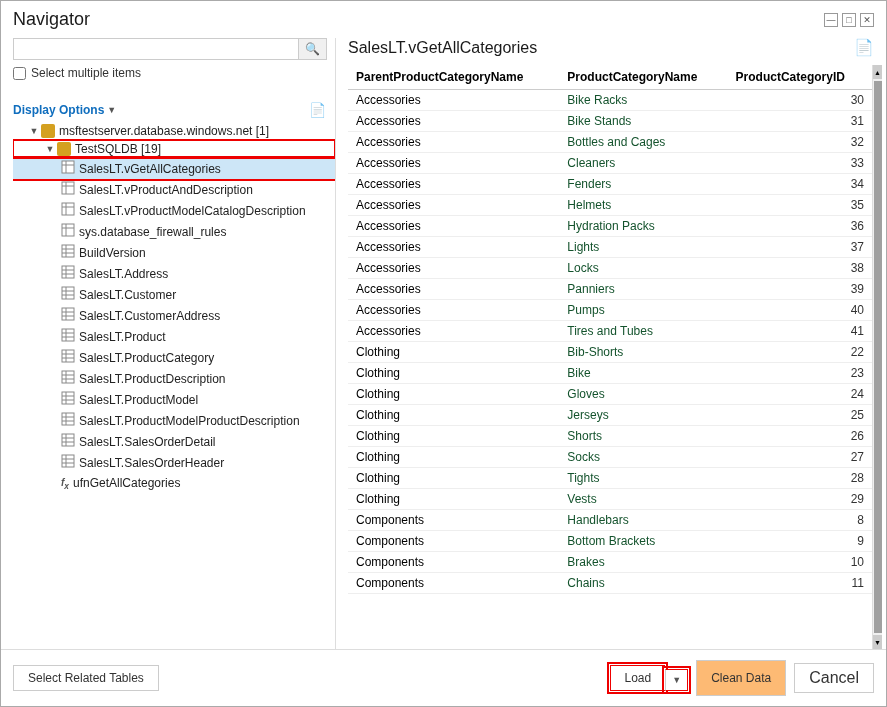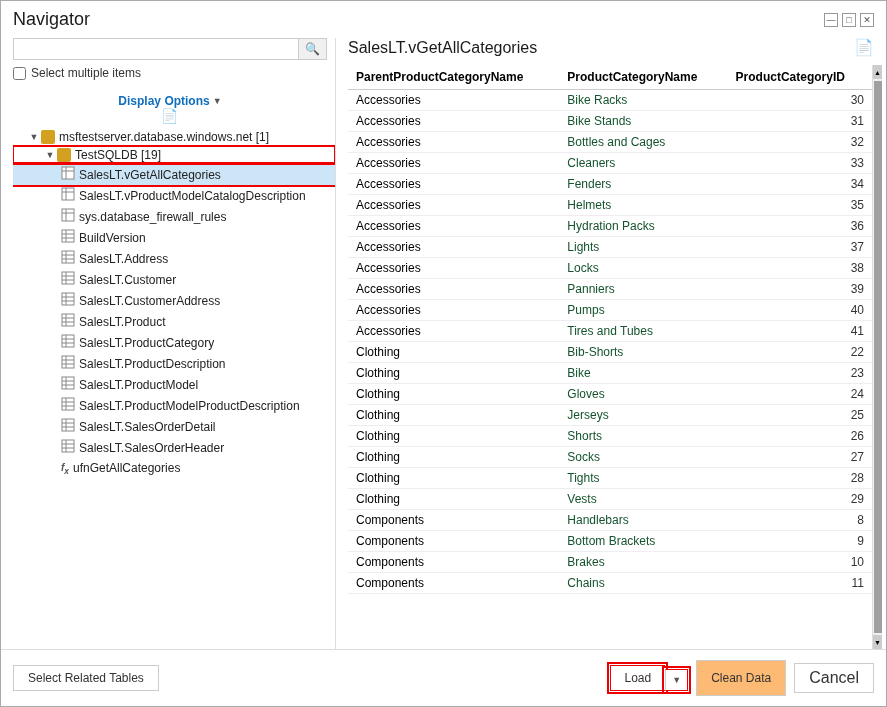--- a/index.html
+++ b/index.html
@@ -92,33 +92,32 @@
       background: #f0f0f0;
       border-left: 1px solid #ccc;
       cursor: pointer;
       color: #555;
       font-size: 12px;
     }
     .select-multiple {
       display: flex;
       align-items: center;
       gap: 5px;
-      margin-bottom: 14px;
+      margin-bottom: 22px;
       color: #333;
     }
     .select-multiple input[type=checkbox] {
       cursor: pointer;
     }
     .display-options-row {
       display: flex;
       align-items: center;
       justify-content: space-between;
       margin-bottom: 4px;
       margin-right: 8px;
-      flex-direction: column;
     }
     .display-options-btn {
       display: flex;
       align-items: center;
       gap: 3px;
       background: none;
       border: none;
       cursor: pointer;
       font-size: 12px;
       color: #106ebe;
@@ -413,20 +412,30 @@
           <span class="tree-icon">
             <svg width="14" height="14" viewBox="0 0 14 14">
               <rect x="1" y="1" width="12" height="12" fill="white" stroke="#888" stroke-width="1"></rect>
               <line x1="1" y1="5" x2="13" y2="5" stroke="#888" stroke-width="1"></line>
               <line x1="5" y1="1" x2="5" y2="13" stroke="#888" stroke-width="1"></line>
             </svg>
           </span>
           <span>SalesLT.vGetAllCategories</span>
         </div>
 
+        <div class="tree-node tree-indent-3">
+          <span class="tree-icon">
+            <svg width="14" height="14" viewBox="0 0 14 14">
+              <rect x="1" y="1" width="12" height="12" fill="white" stroke="#888" stroke-width="1"></rect>
+              <line x1="1" y1="5" x2="13" y2="5" stroke="#888" stroke-width="1"></line>
+              <line x1="5" y1="1" x2="5" y2="13" stroke="#888" stroke-width="1"></line>
+            </svg>
+          </span>
+          <span>SalesLT.vProductAndDescription</span>
+        </div>
 
         <div class="tree-node tree-indent-3">
           <span class="tree-icon">
             <svg width="14" height="14" viewBox="0 0 14 14">
               <rect x="1" y="1" width="12" height="12" fill="white" stroke="#888" stroke-width="1"></rect>
               <line x1="1" y1="5" x2="13" y2="5" stroke="#888" stroke-width="1"></line>
               <line x1="5" y1="1" x2="5" y2="13" stroke="#888" stroke-width="1"></line>
             </svg>
           </span>
           <span>SalesLT.vProductModelCatalogDescription</span>

